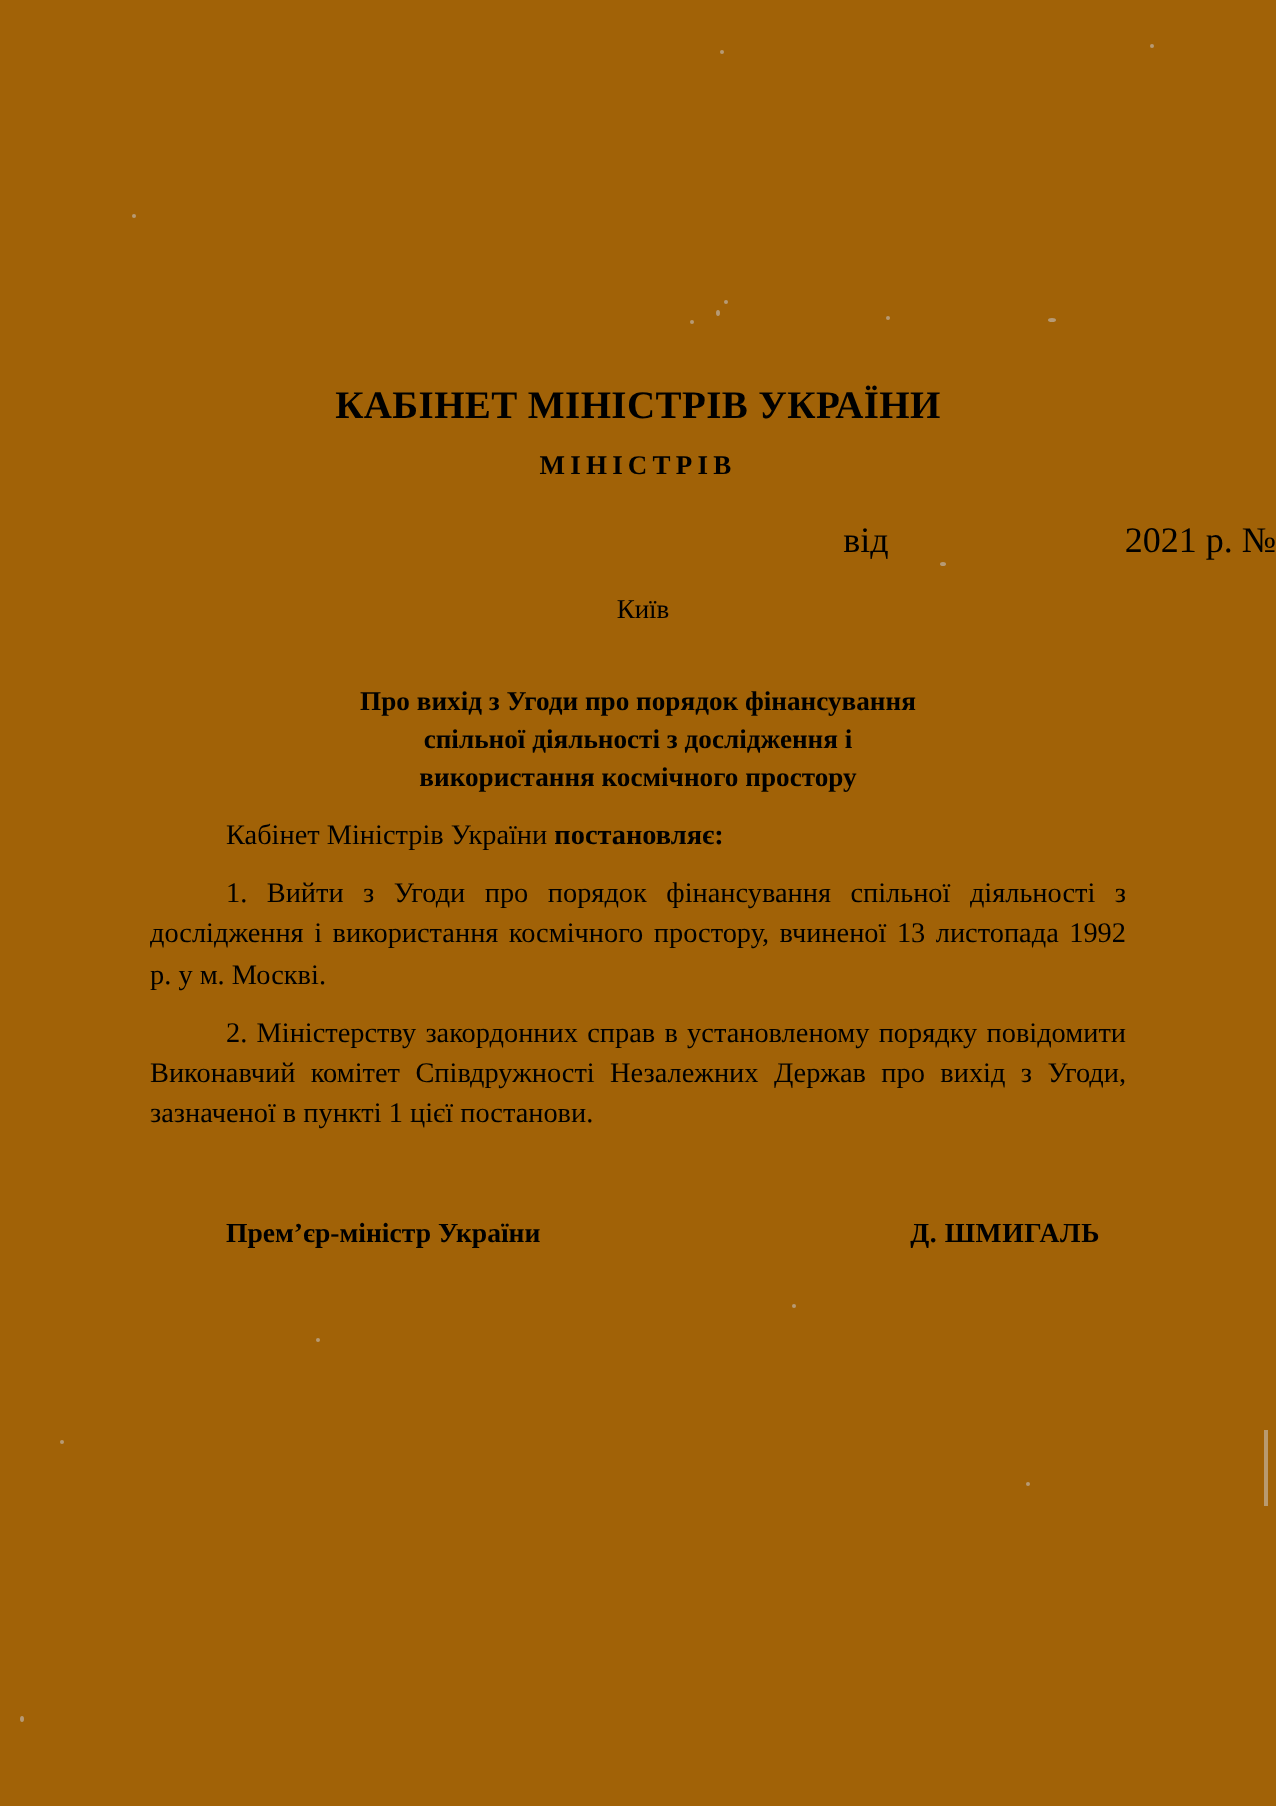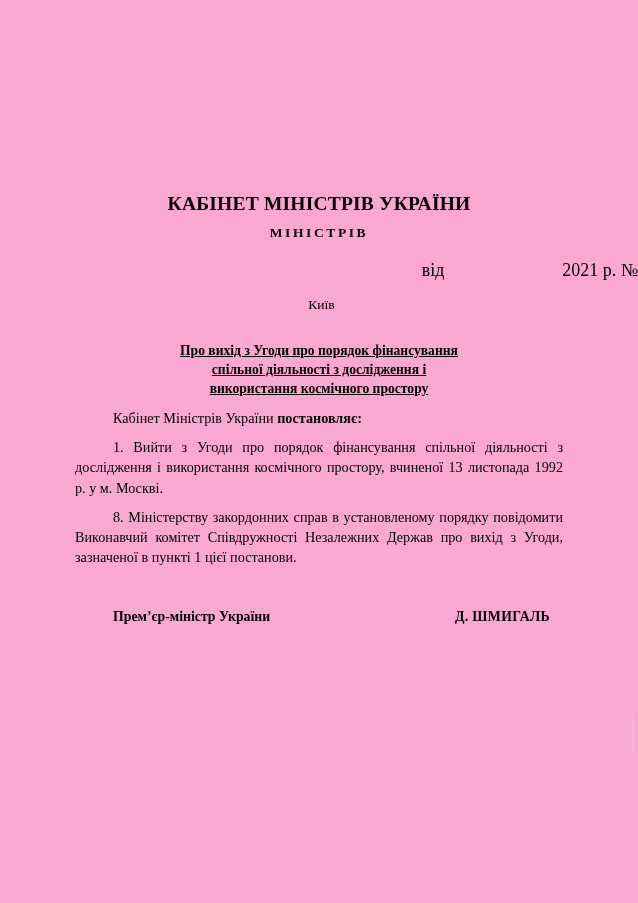--- a/index.html
+++ b/index.html
@@ -7,21 +7,21 @@
     margin: 0;
     padding: 0;
     background: #ffffff;
   }
 
   .page {
     position: relative;
     width: 638px;
     height: 903px;
     margin: 0 auto;
-    background: #f9a8d4;
+    background: #a16207;
     color: #000000;
     font-family: "Liberation Serif", "DejaVu Serif", serif;
     overflow: hidden;
     -webkit-font-smoothing: antialiased;
   }
 
   
   .speckle {
     position: absolute;
     background: #c9c9cf;
@@ -89,21 +89,21 @@
   .subject {
     position: absolute;
     left: 90px;
     right: 90px;
     top: 341px;
     text-align: center;
     font-size: 13.6px;
     font-weight: bold;
     line-height: 19px;
   }
-  .subject span { display: block; text-decoration: underline; }
+  .subject span { display: block; }
 
   
   .body-block {
     position: absolute;
     left: 75px;
     width: 488px;
     top: 408px;
     font-size: 14.2px;
     line-height: 20.2px;
   }
@@ -168,21 +168,21 @@
     <span>спільної діяльності з дослідження і</span>
     <span>використання космічного простору</span>
   </div>
 
   <div class="body-block">
 
     <p class="para no-justify"><span>Кабінет Міністрів України </span><strong>постановляє:</strong></p>
 
     <p class="para">1. Вийти з Угоди про порядок фінансування спільної діяльності з дослідження і використання космічного простору, вчиненої 13 листопада 1992 р. у м. Москві.</p>
 
-    <p class="para">8. Міністерству закордонних справ в установленому порядку повідомити Виконавчий комітет Співдружності Незалежних Держав про вихід з Угоди, зазначеної в пункті 1 цієї постанови.</p>
+    <p class="para">2. Міністерству закордонних справ в установленому порядку повідомити Виконавчий комітет Співдружності Незалежних Держав про вихід з Угоди, зазначеної в пункті 1 цієї постанови.</p>
   </div>
 
   <div class="signature">
     <span class="role">Прем’єр-міністр України</span>
     <span class="name">Д. ШМИГАЛЬ</span>
   </div>
 
 </div>
 
 </body></html>

